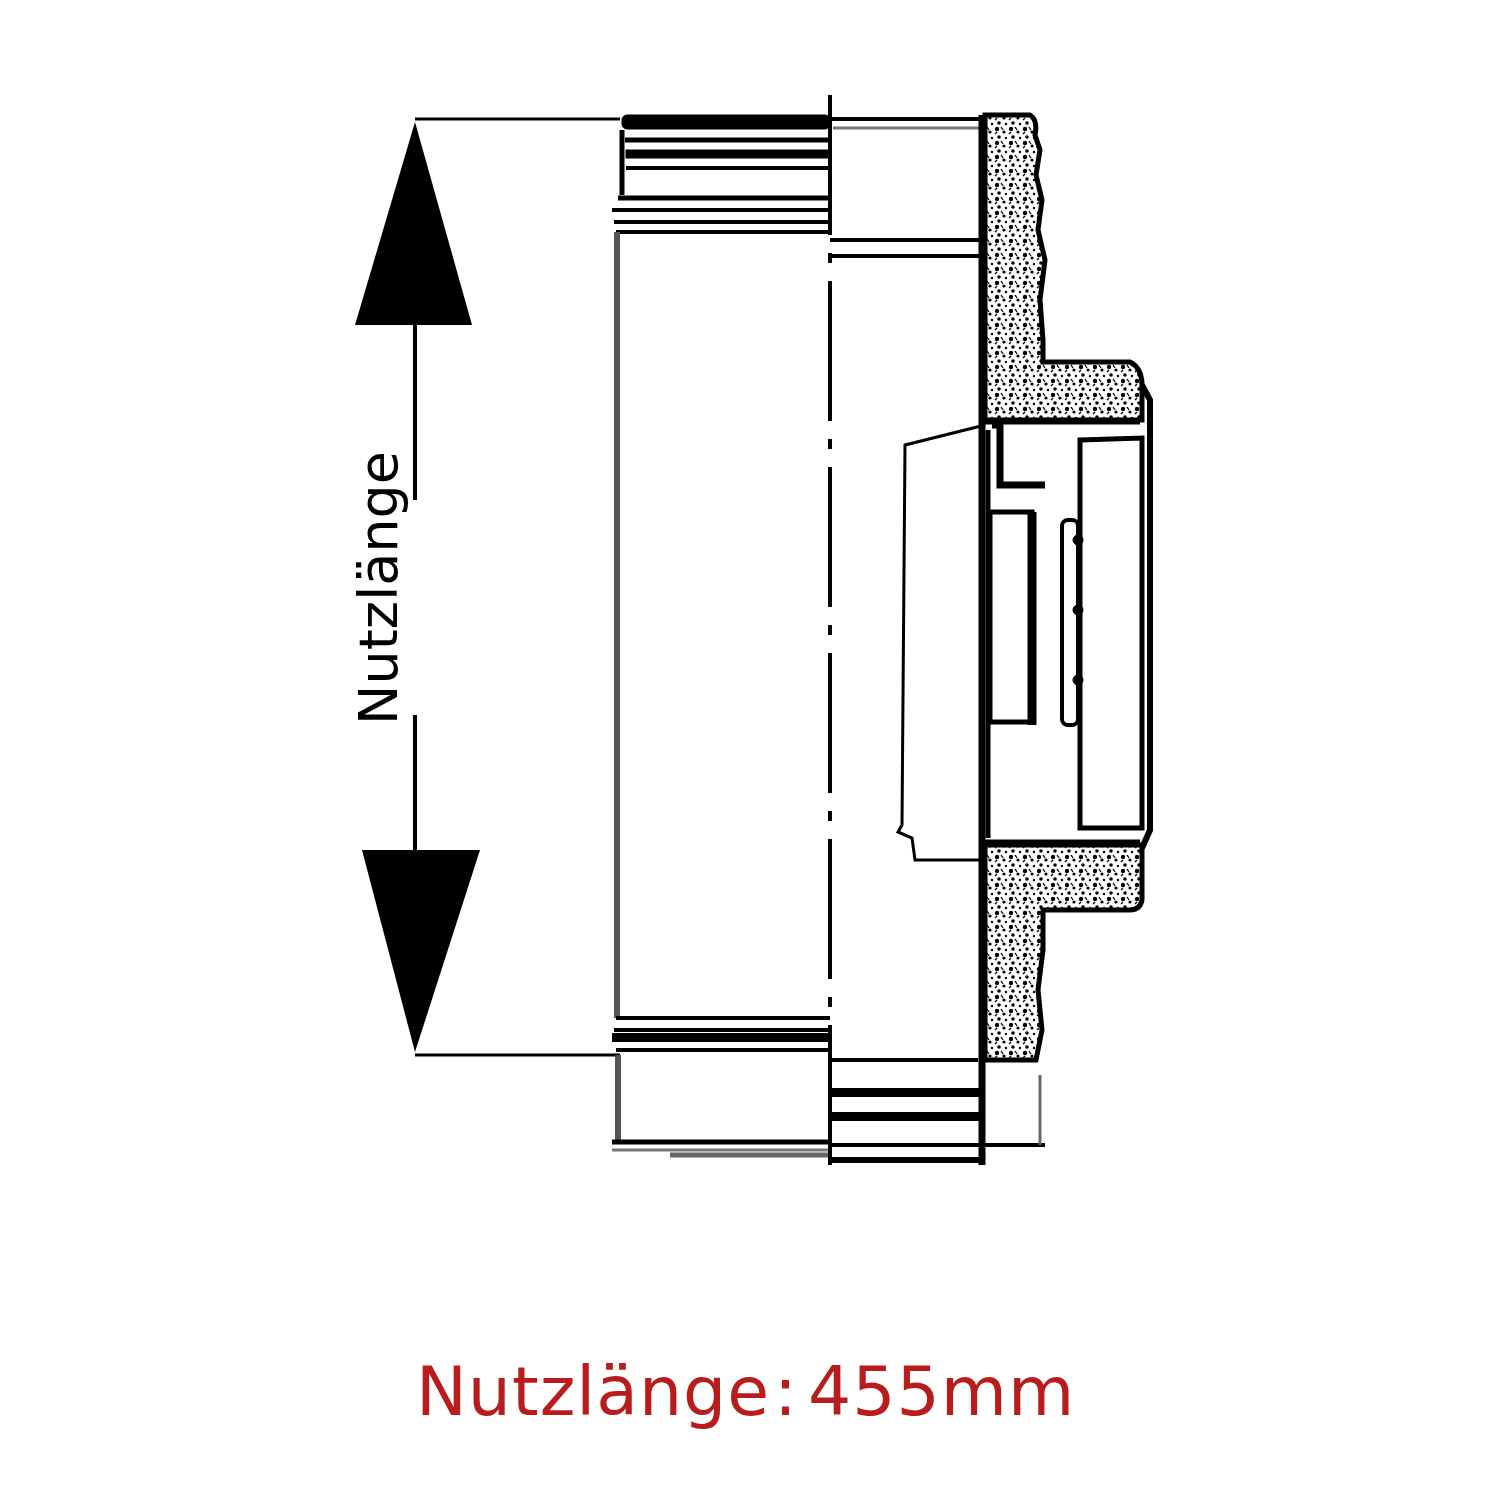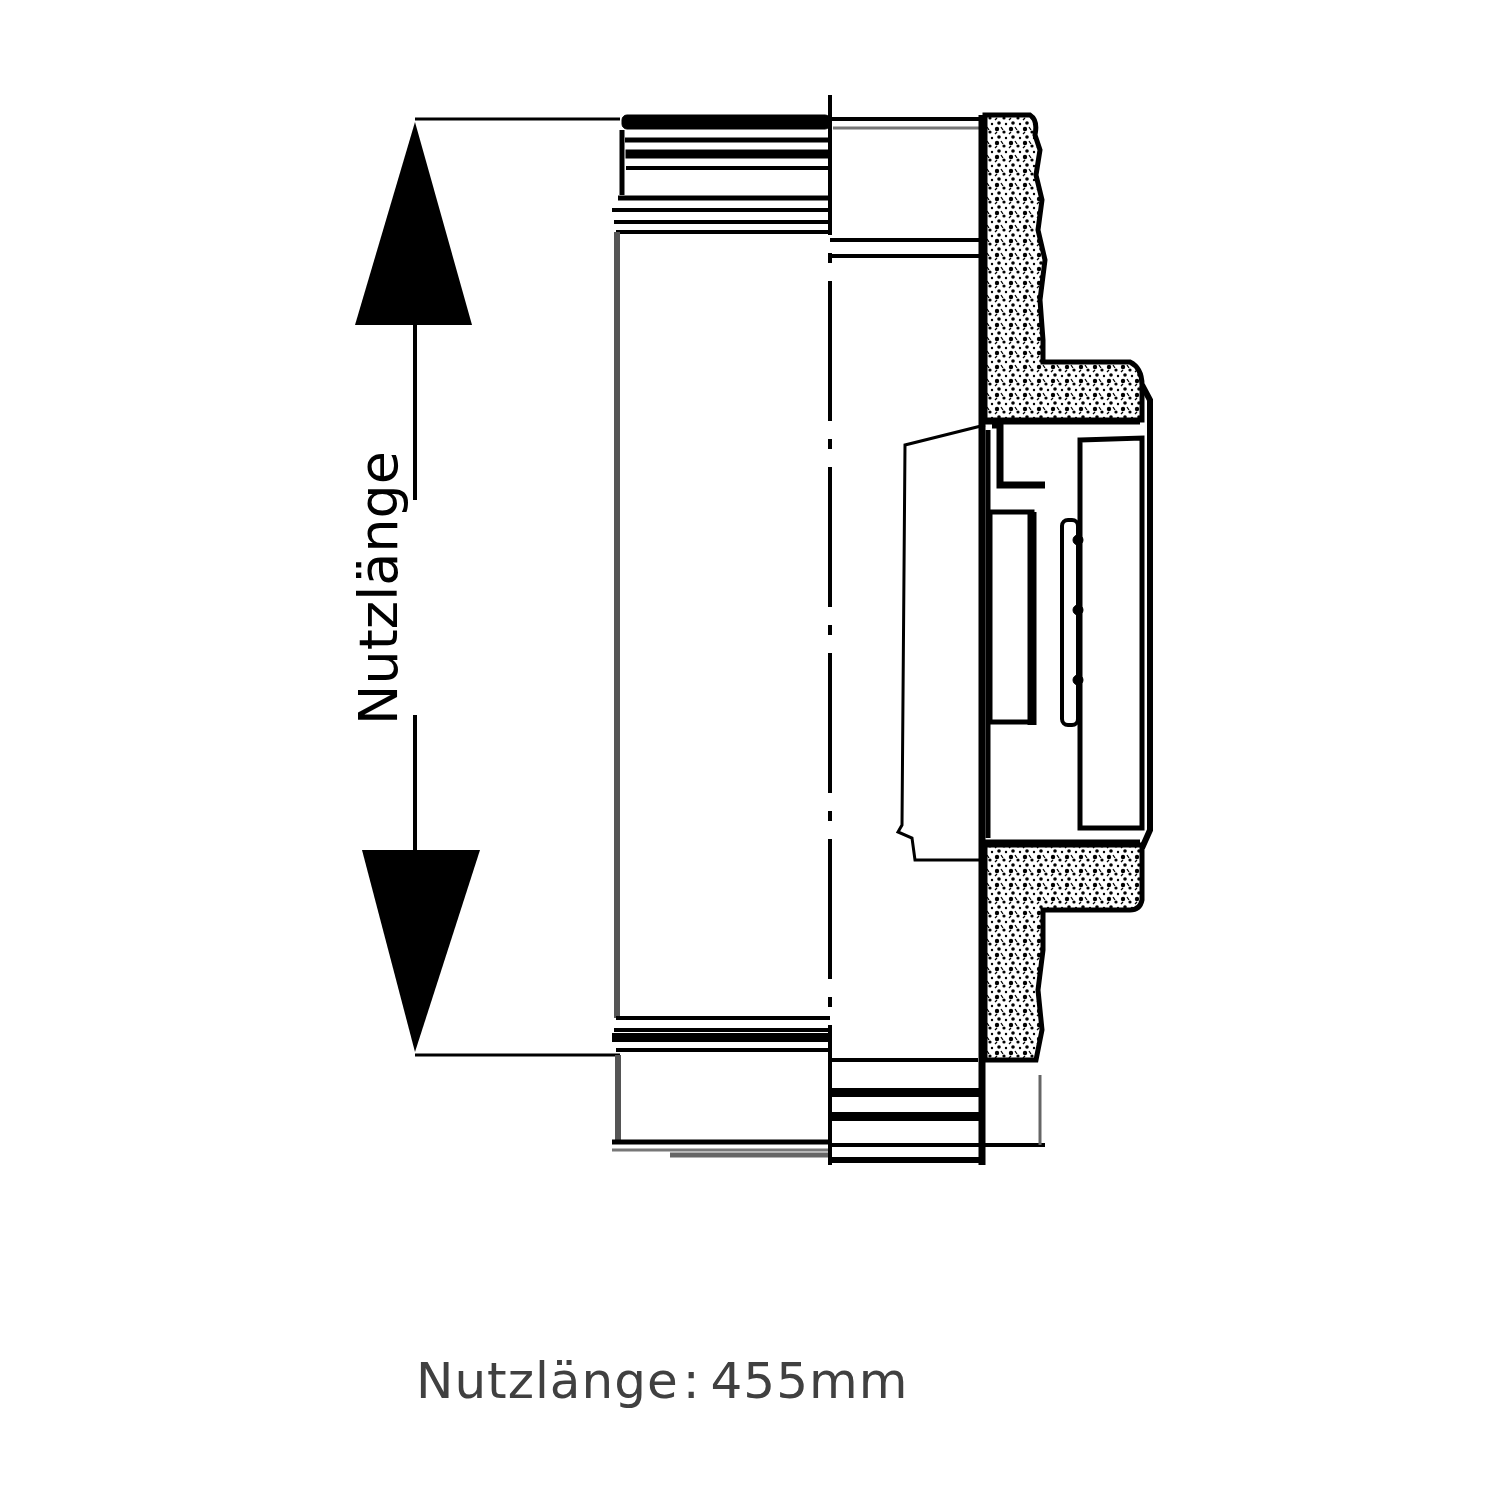--- a/index.html
+++ b/index.html
@@ -1,20 +1,20 @@
 <!DOCTYPE html>
 <html><head>
 <meta charset="utf-8">
 <style>
   html, body { margin: 0; padding: 0; background: #ffffff; }
   body { width: 1500px; height: 1500px; position: relative; overflow: hidden;
          font-family: "DejaVu Sans", sans-serif; }
   #drawing { position: absolute; left: 0; top: 0; width: 1500px; height: 1500px; }
-  .caption { position: absolute; left: 416px; top: 1352px; font-size: 50px;
-             color: #404040; letter-spacing: 1px; white-space: nowrap; }
+  .caption { position: absolute; left: 416px; top: 1352px; font-size: 68px;
+             color: #b91c1c; letter-spacing: 1px; white-space: nowrap; }
   .caption .sep { margin: 0 10px 0 4px; }
   .vlabel { position: absolute; left: 378px; top: 588px; font-size: 54px; color: #000;
             transform: translate(-50%, -50%) rotate(-90deg); white-space: nowrap;
             background: #fff; padding: 0 8px; }
 </style>
 </head>
 <body>
 
 <svg id="drawing" viewBox="0 0 1500 1500" xmlns="http://www.w3.org/2000/svg">
   <defs>

